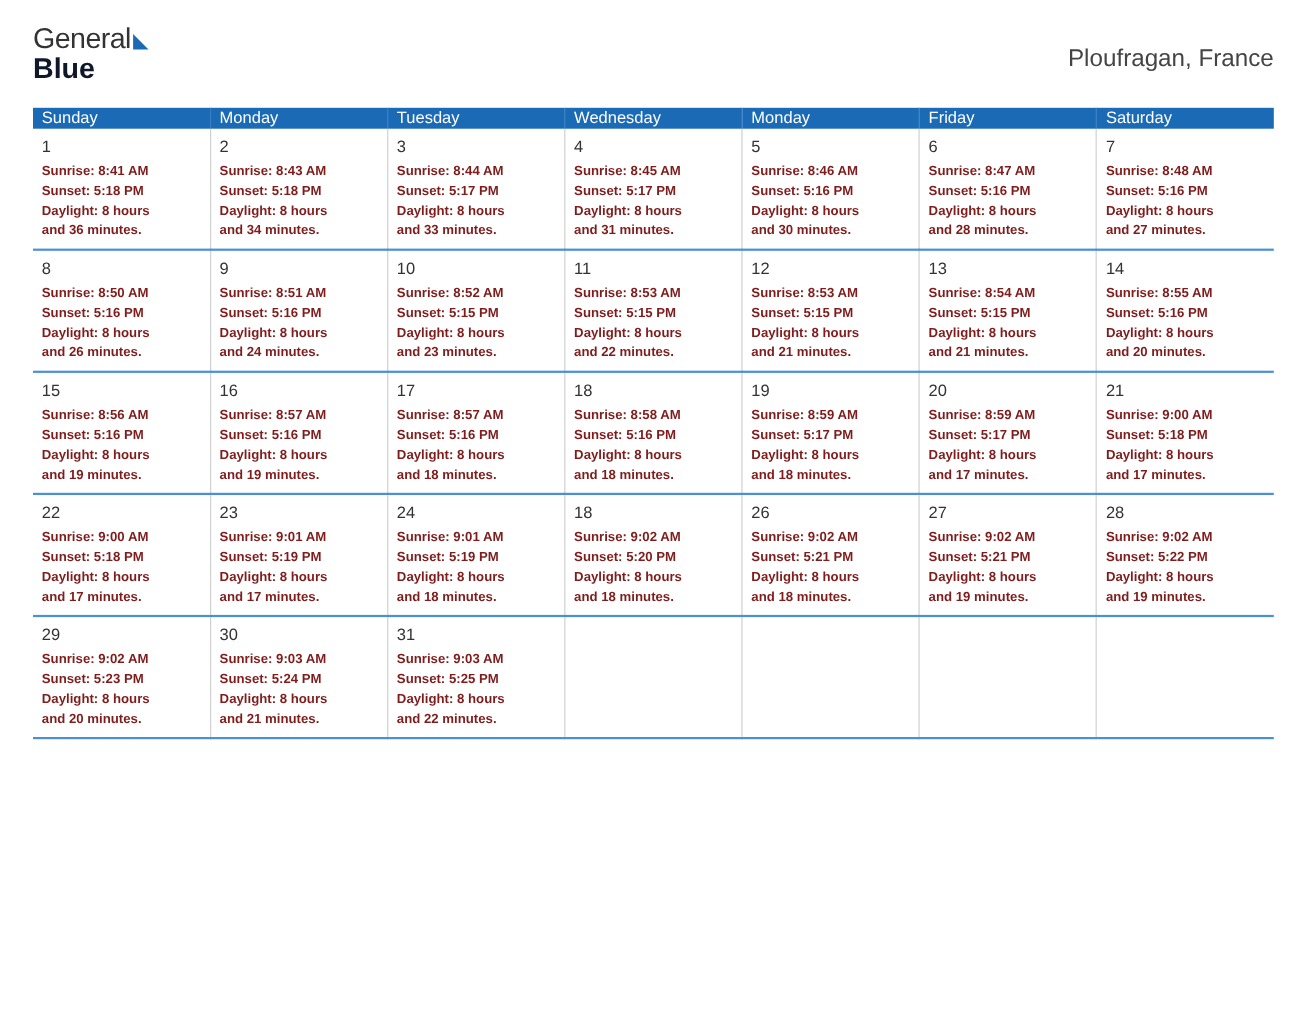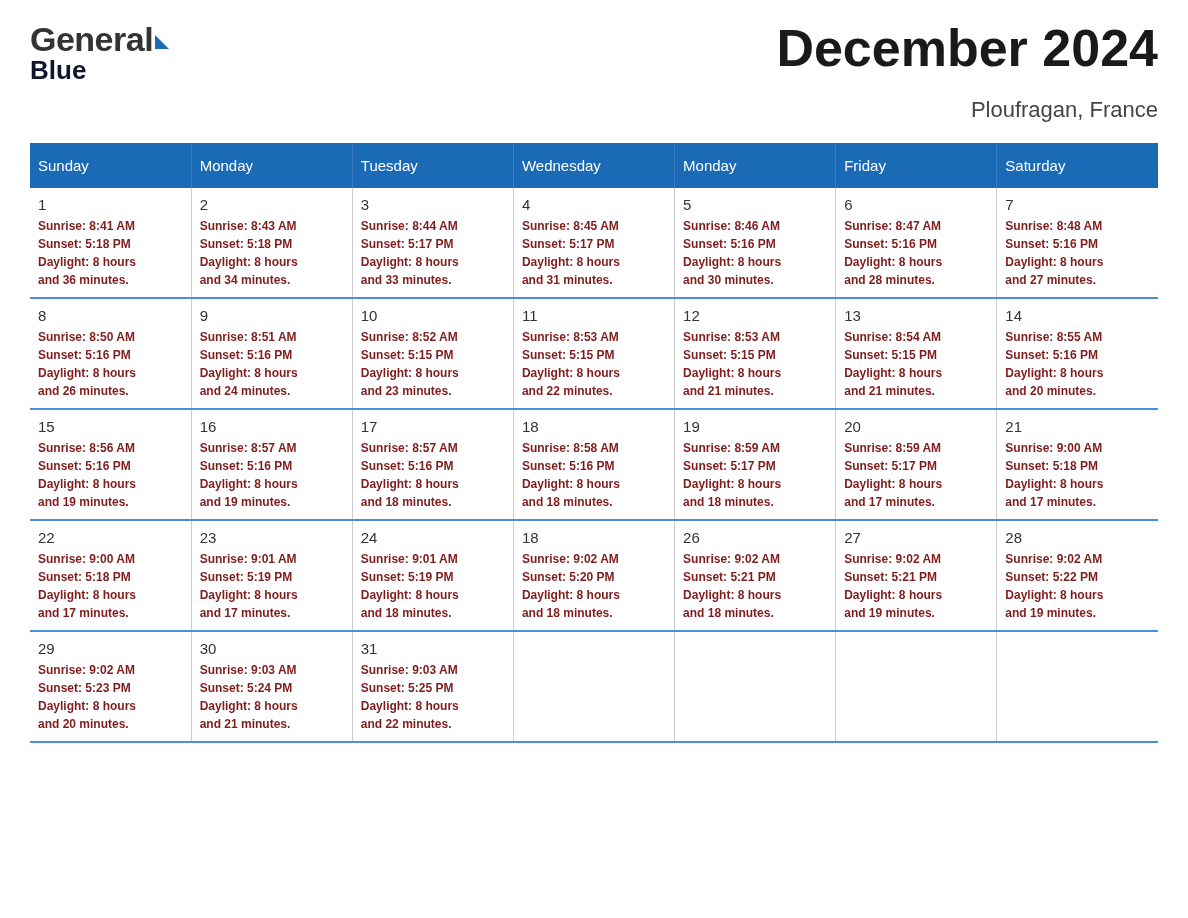--- a/index.html
+++ b/index.html
@@ -25,22 +25,22 @@
       flex-direction: column;
       align-items: flex-start;
     }
 
     .logo-top {
       display: flex;
       align-items: center;
     }
 
     .logo-general {
-      font-size: 34px;
-      font-weight: bold;
+      font-size: 26px;
+      font-weight: normal;
       color: #333;
       letter-spacing: -0.5px;
     }
 
     .logo-triangle {
       width: 0;
       height: 0;
       border-left: 14px solid #1a6ab5;
       border-top: 14px solid transparent;
       border-bottom: 0px solid transparent;
@@ -76,21 +76,21 @@
       width: 100%;
       border-collapse: collapse;
     }
 
     .calendar thead tr {
       background-color: #1a6ab5;
       color: #ffffff;
     }
 
     .calendar thead th {
-      padding: 14px 8px;
+      padding: 1px 8px;
       text-align: left;
       font-size: 15px;
       font-weight: normal;
       border-right: 1px solid #3a7dc5;
     }
 
     .calendar thead th:last-child {
       border-right: none;
     }
 
@@ -133,21 +133,20 @@
 
 <div class="header">
   <div class="logo">
     <div class="logo-top">
       <span class="logo-general">General</span>
       <div class="logo-triangle"></div>
     </div>
     <span class="logo-blue">Blue</span>
   </div>
   <div class="title-section">
-    <div class="month-title">December 2024</div>
     <div class="location">Ploufragan, France</div>
   </div>
 </div>
 
 <table class="calendar">
   <thead>
     <tr>
     <th>Sunday</th>
         <th>Monday</th>
         <th>Tuesday</th>

